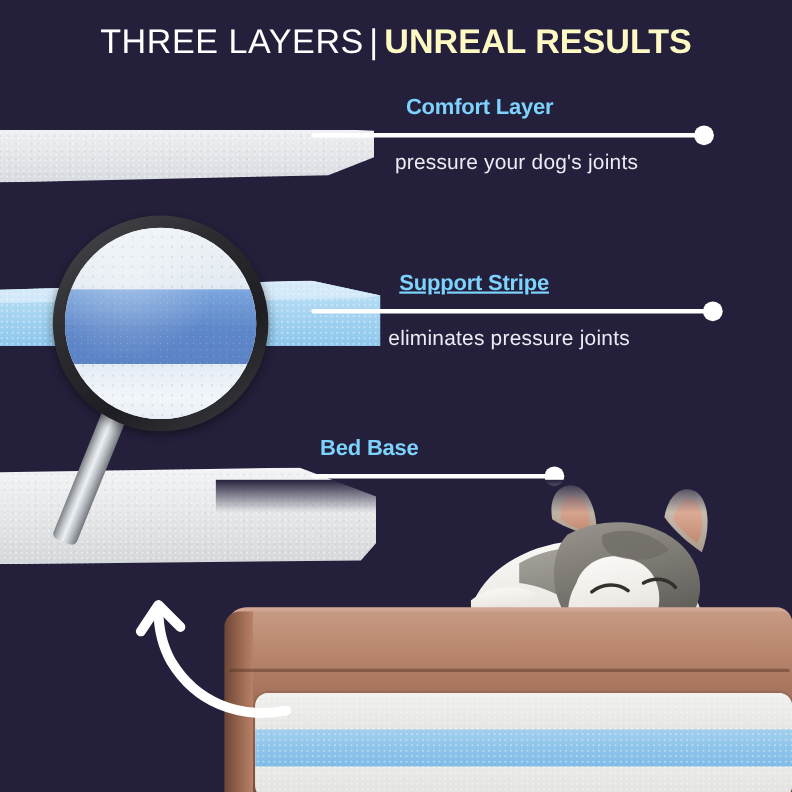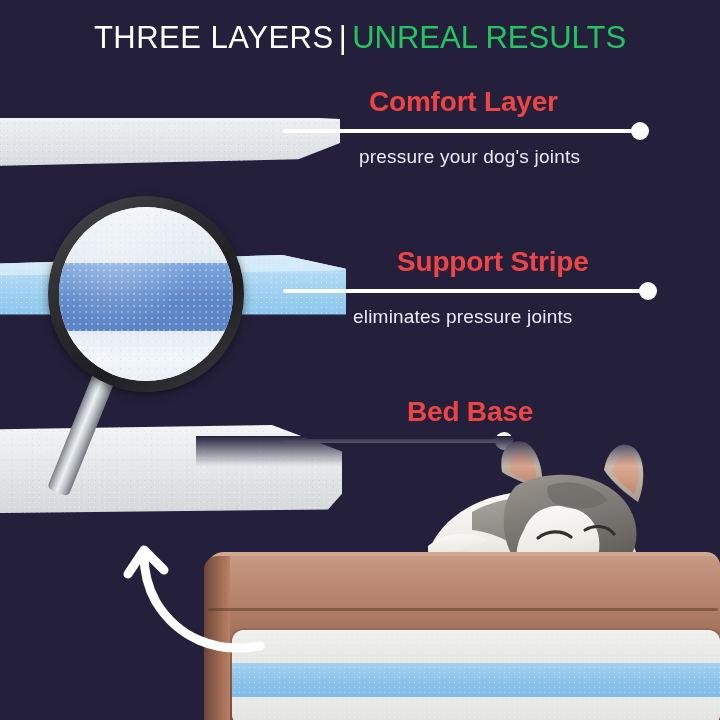--- a/index.html
+++ b/index.html
@@ -12,21 +12,21 @@
   #stage{position:relative;width:720px;height:720px;overflow:hidden;background:#24203c;}
 
   
   .header{
     position:absolute;left:0;top:22px;width:720px;
     text-align:center;white-space:nowrap;
     font-size:31px;letter-spacing:.5px;line-height:1;
   }
   .hd-light{color:#ffffff;font-weight:300;font-stretch:condensed;}
   .hd-bar{color:#ffffff;font-weight:300;margin:0 5px;}
-  .hd-bold{color:#22c55e;font-weight:normal;letter-spacing:0px;}
+  .hd-bold{color:#fef9c3;font-weight:bold;letter-spacing:0px;}
 
   
   .slab{position:absolute;}
 
   
   #slab-comfort{left:-6px;top:118px;width:346px;height:48px;}
   #slab-comfort .face{
     position:absolute;inset:0;
     background:linear-gradient(180deg,#eef0f2 0%,#e4e7ea 45%,#d7dbdf 100%);
     clip-path:polygon(0% 0%, 94% 0%, 100% 2%, 100% 52%, 88% 86%, 0% 100%);
@@ -118,21 +118,21 @@
   }
   .mag-gloss{
     position:absolute;left:11px;top:11px;width:174px;height:174px;border-radius:50%;
     background:radial-gradient(circle at 32% 24%, rgba(255,255,255,.30) 0%, rgba(255,255,255,0) 46%);
     pointer-events:none;
   }
 
   
   .callout{position:absolute;}
   .co-title{
-    color:#ef4444;font-weight:bold;font-size:28px;line-height:1;
+    color:#7dd3fc;font-weight:bold;font-size:20px;line-height:1;
     letter-spacing:-0.2px;white-space:nowrap;
   }
   .co-sub{
     color:#eceaf2;font-weight:300;font-size:19px;line-height:1;
     letter-spacing:.2px;white-space:nowrap;
   }
   .co-line{position:relative;height:18px;}
   .co-rule{
     position:absolute;left:0;top:7px;height:4px;background:#ffffff;border-radius:2px;
   }
@@ -141,28 +141,28 @@
   }
 
   #callout-comfort{left:283px;top:88px;width:380px;}
   #callout-comfort .co-title{margin-left:86px;}
   #callout-comfort .co-line{margin-top:6px;width:368px;}
   #callout-comfort .co-rule{width:358px;}
   #callout-comfort .co-dot{left:348px;}
   #callout-comfort .co-sub{margin-left:76px;margin-top:7px;}
 
   #callout-support{left:283px;top:248px;width:380px;}
-  #callout-support .co-title{margin-left:114px;}
+  #callout-support .co-title{margin-left:80px;text-decoration:underline;}
   #callout-support .co-line{margin-top:6px;width:376px;}
   #callout-support .co-rule{width:366px;}
   #callout-support .co-dot{left:356px;}
   #callout-support .co-sub{margin-left:70px;margin-top:7px;}
 
   #callout-base{left:283px;top:398px;width:250px;}
-  #callout-base .co-title{margin-left:8px;text-align:right;}
+  #callout-base .co-title{margin-left:8px;}
   #callout-base .co-line{margin-top:6px;width:232px;}
   #callout-base .co-rule{width:222px;}
   #callout-base .co-dot{left:212px;}
   #callout-base .co-sub{margin-left:58px;margin-top:7px;}
 
   
   #bed-scene{position:absolute;left:196px;top:436px;width:524px;height:284px;overflow:hidden;}
 
   .bed-body{
     position:absolute;left:10px;top:120px;width:514px;height:164px;

